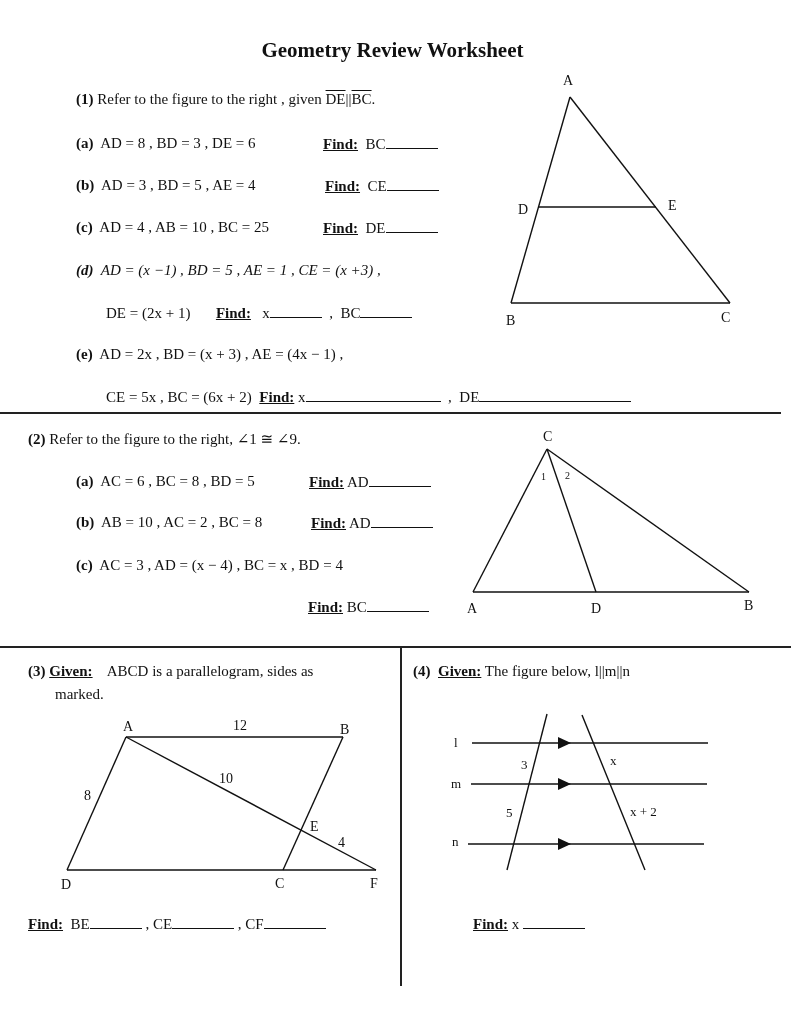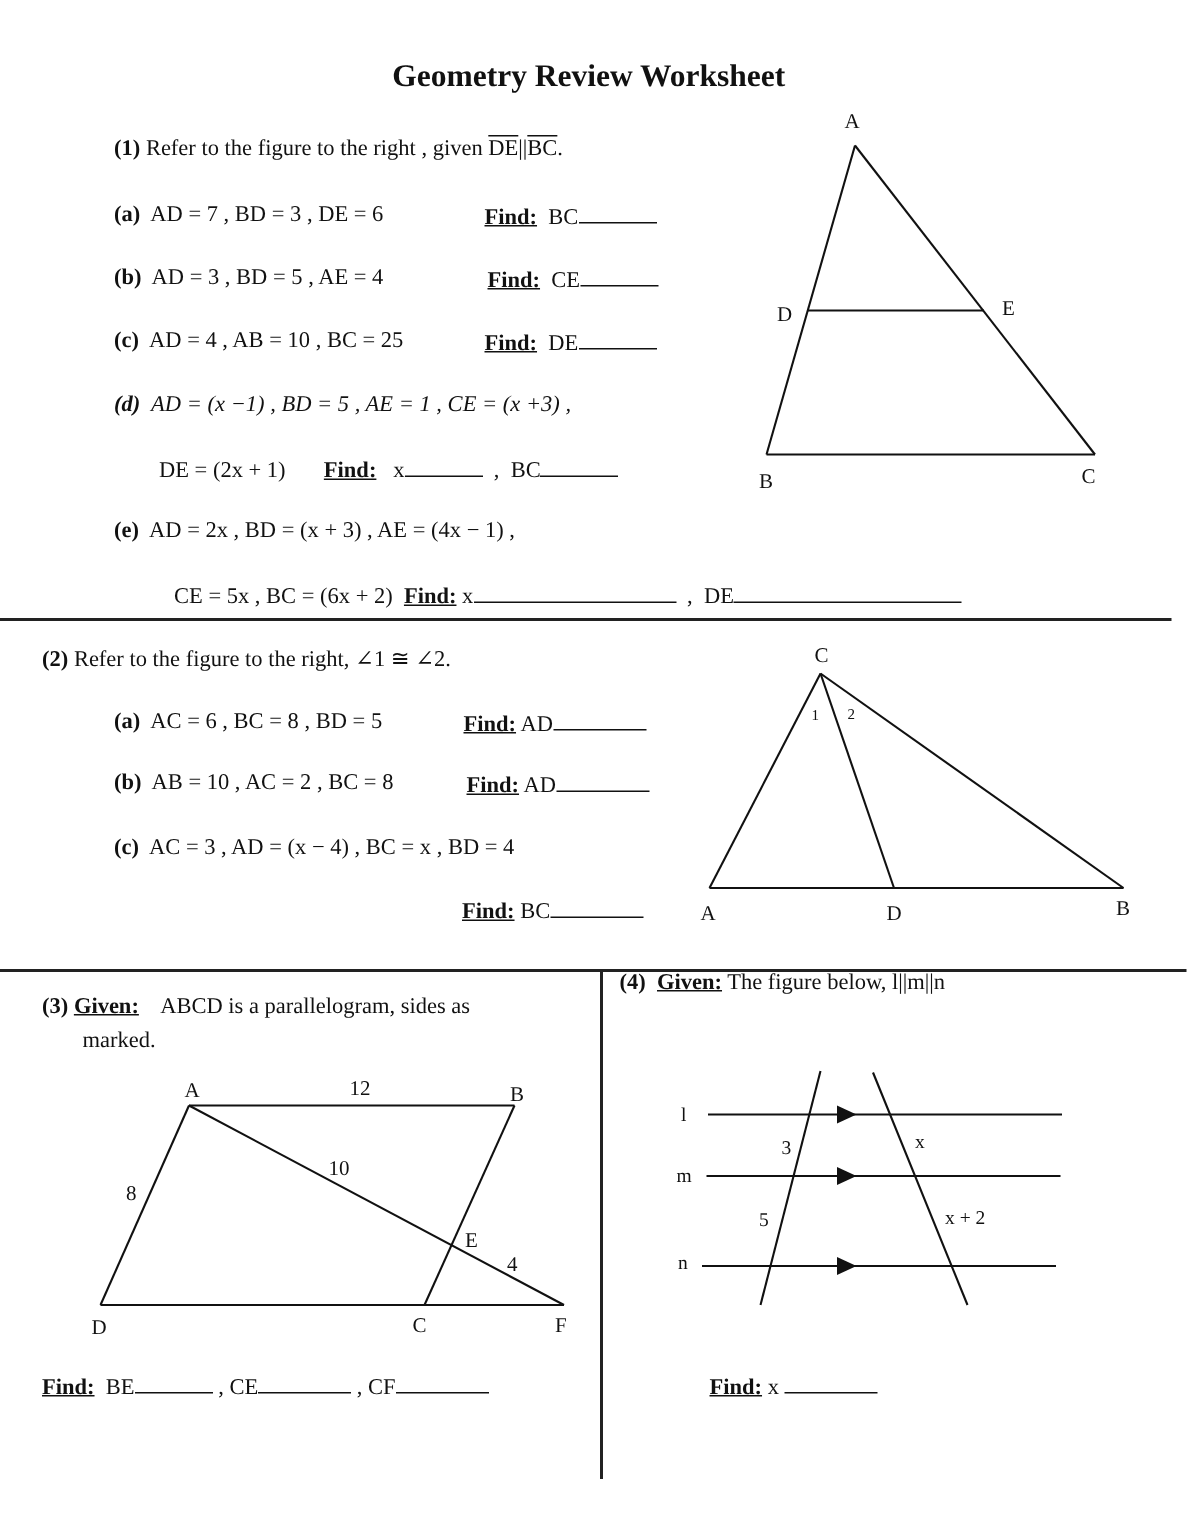--- a/index.html
+++ b/index.html
@@ -26,21 +26,21 @@
 
 <div>
   <div class="abs" style="left:28px; top:91px;margin-left:48px;">
     <span class="b">(1)</span>
     <span>Refer to the figure to the right , given</span>
     <span class="ol">DE</span><span>||</span><span class="ol">BC</span><span>.</span>
   </div>
 
   <div class="abs" style="left:76px; top:135px;">
     <span class="b">(a)</span>&nbsp;
-    <span>AD = 7 , BD = 3 , DE = 6</span>
+    <span>AD = 8 , BD = 3 , DE = 6</span>
   </div>
   <div class="abs" style="left:323px; top:135px;">
     <span class="find">Find:</span>&nbsp;
     <span>BC</span><span class="blank" style="width:52px;"></span>
   </div>
 
   <div class="abs" style="left:76px; top:177px;">
     <span class="b">(b)</span>&nbsp;
     <span>AD = 3 , BD = 5 , AE = 4</span>
   </div>
@@ -68,21 +68,21 @@
     <span class="find">Find:</span>&nbsp;&nbsp;
     <span>x</span><span class="blank" style="width:52px;"></span>
     &nbsp;<span>,</span>&nbsp;
     <span>BC</span><span class="blank" style="width:52px;"></span>
   </div>
 
   <div class="abs" style="left:76px; top:346px;">
     <span class="b">(e)</span>&nbsp;
     <span>AD = 2x , BD = (x + 3) , AE = (4x − 1) ,</span>
   </div>
-  <div class="abs" style="left:116px; top:388px;">
+  <div class="abs" style="left:106px; top:388px;">
     <span>CE = 5x , BC = (6x + 2)</span>&nbsp;
     <span class="find">Find:</span>
     <span>x</span><span class="blank" style="width:135px;"></span>
     &nbsp;<span>,</span>&nbsp;
     <span>DE</span><span class="blank" style="width:152px;"></span>
   </div>
 
   <svg width="791" height="420" style="left:0; top:0;">
     <g stroke="#111" stroke-width="1.4" fill="none">
       <line x1="570" y1="97" x2="511" y2="303"></line>
@@ -98,21 +98,21 @@
       <text x="721" y="322">C</text>
     </g>
   </svg>
 </div>
 
 <div class="hr" style="left:0; top:412px; width:781px;"></div>
 
 <div>
   <div class="abs" style="left:28px; top:430px;">
     <span class="b">(2)</span>
-    <span>Refer to the figure to the right, ∠1 ≅ ∠2.</span>
+    <span>Refer to the figure to the right, ∠1 ≅ ∠9.</span>
   </div>
 
   <div class="abs" style="left:76px; top:473px;">
     <span class="b">(a)</span>&nbsp;
     <span>AC = 6 , BC = 8 , BD = 5</span>
   </div>
   <div class="abs" style="left:309px; top:473px;">
     <span class="find">Find:</span>
     <span>AD</span><span class="blank" style="width:62px;"></span>
   </div>
@@ -192,21 +192,21 @@
     <span class="find">Find:</span>&nbsp;
     <span>BE</span><span class="blank" style="width:52px;"></span>
     <span>,</span>
     <span>CE</span><span class="blank" style="width:62px;"></span>
     <span>,</span>
     <span>CF</span><span class="blank" style="width:62px;"></span>
   </div>
 </div>
 
 <div>
-  <div class="abs" style="left:413px; top:647px;">
+  <div class="abs" style="left:413px; top:663px;">
     <span class="b">(4)</span>&nbsp;
     <span class="find">Given:</span>
     <span>The figure below,  l||m||n</span>
   </div>
 
   <svg width="791" height="900" style="left:0; top:0;">
     <g stroke="#111" stroke-width="1.4" fill="none">
       <line x1="472" y1="743" x2="708" y2="743"></line>
       <line x1="471" y1="784" x2="707" y2="784"></line>
       <line x1="468" y1="844" x2="704" y2="844"></line>

